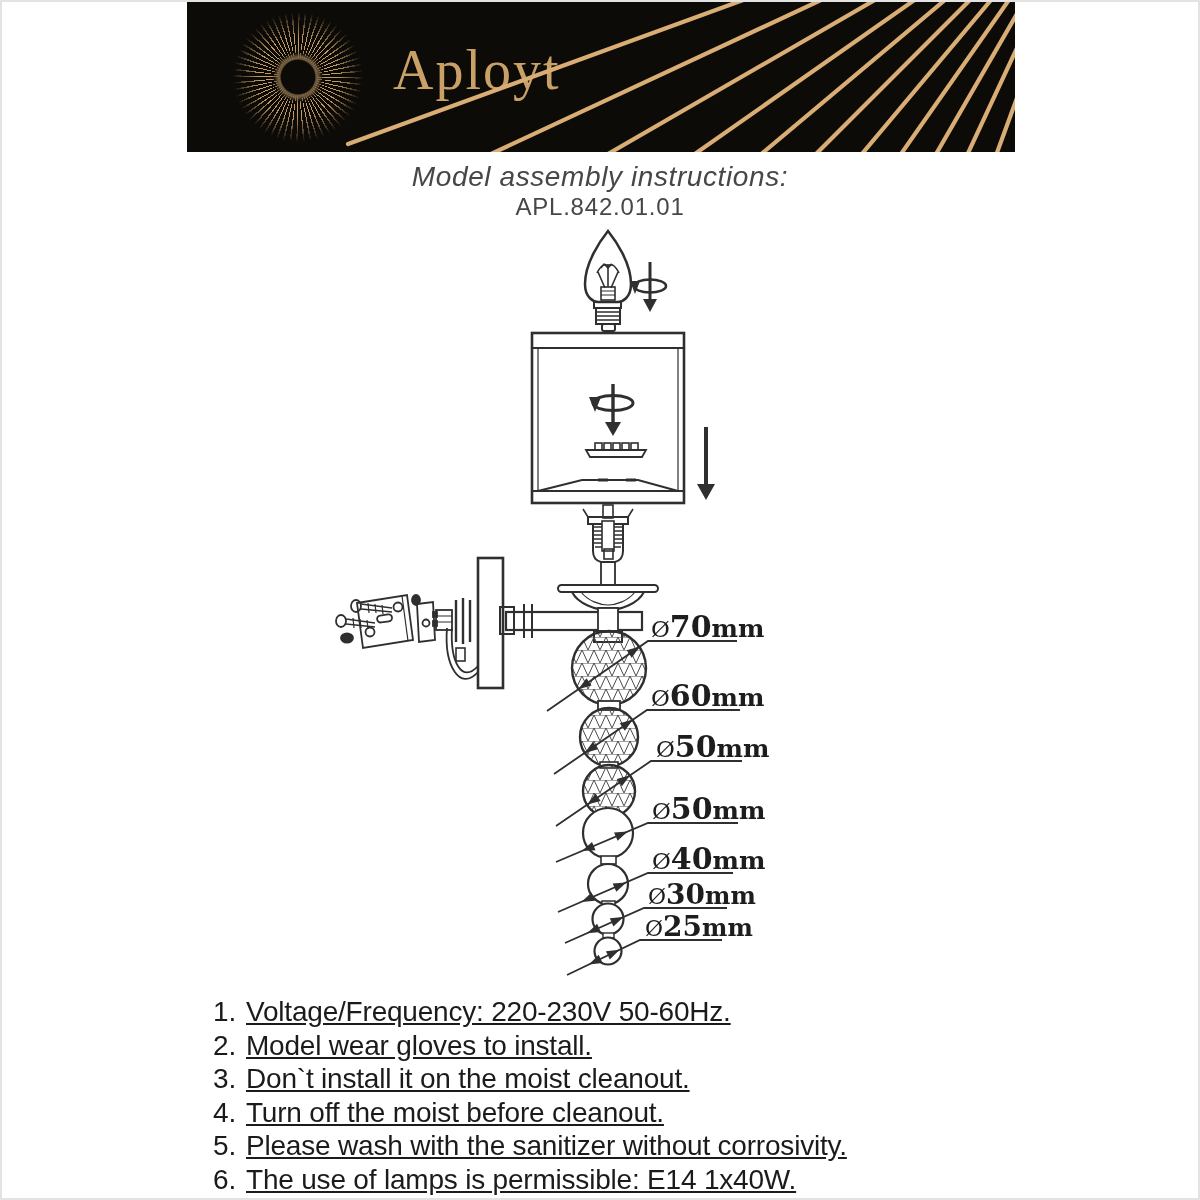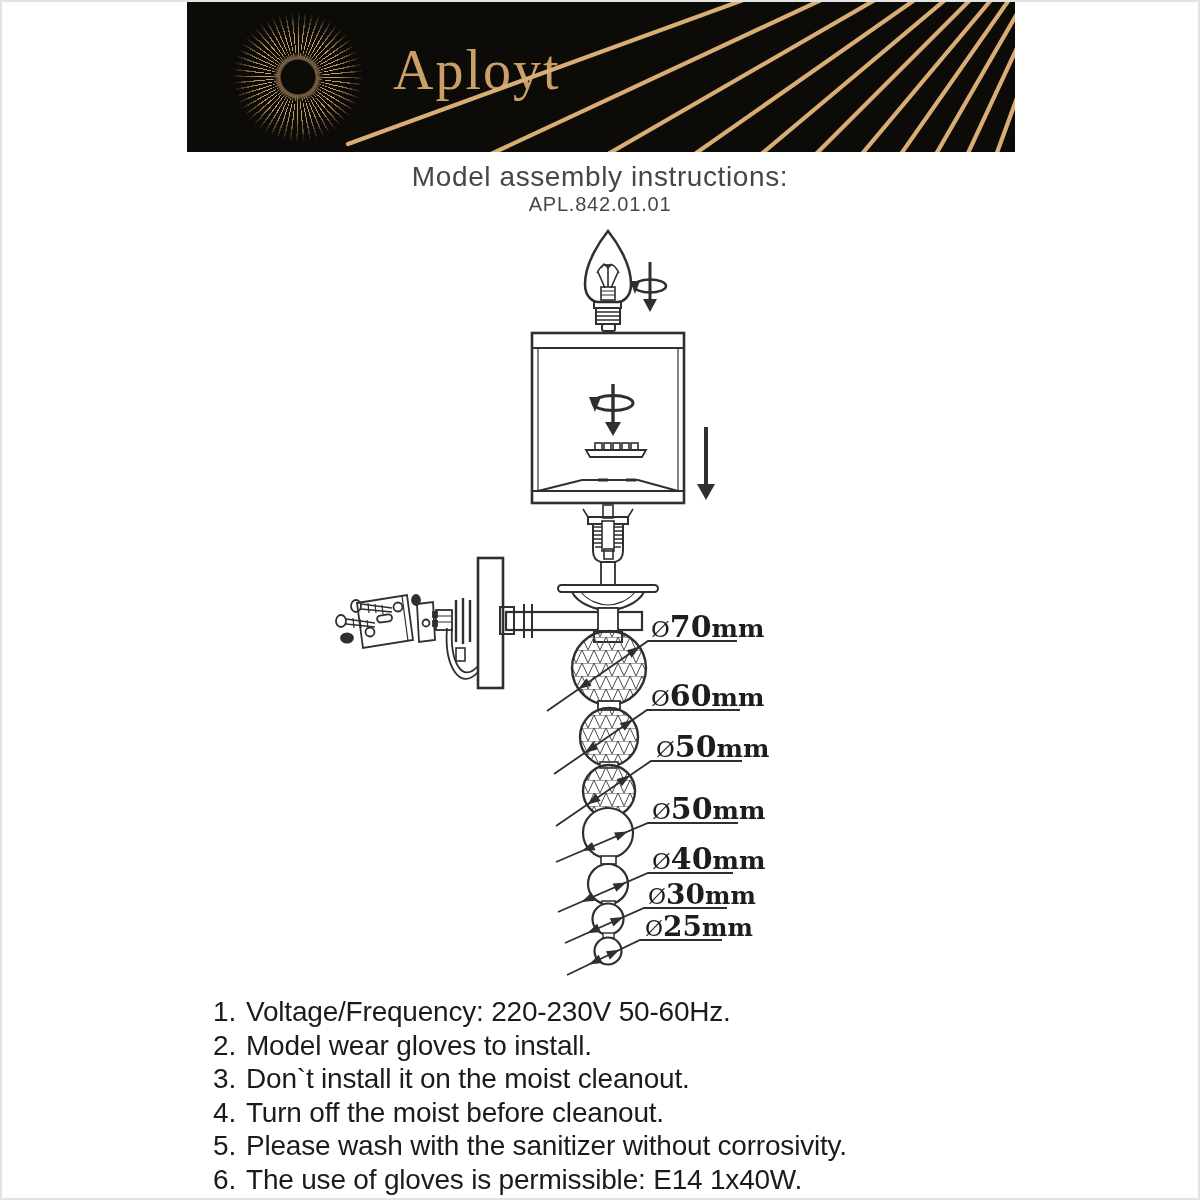--- a/index.html
+++ b/index.html
@@ -24,39 +24,39 @@
   .brand{
     position:absolute;left:206px;top:40px;width:350px;
     font-family:"Liberation Serif","DejaVu Serif",serif;
     font-size:56px;font-weight:400;color:#c9a066;letter-spacing:2px;line-height:1;
   }
   .banner svg.rays{position:absolute;left:0;top:0;}
 
   
   .title-line1{
     position:absolute;left:0;top:161px;width:1200px;text-align:center;
-    font-size:28px;font-weight:500;color:#474747;letter-spacing:0.6px;
+    font-size:28px;font-weight:500;color:#474747;letter-spacing:0.6px;font-style:italic;
   }
   .title-line2{
     position:absolute;left:0;top:193px;width:1200px;text-align:center;
-    font-size:20px;font-weight:500;color:#474747;letter-spacing:0.8px;
+    font-size:24px;font-weight:500;color:#474747;letter-spacing:0.8px;
   }
 
   
   svg.diagram{position:absolute;left:0;top:0;}
   .dim-label{font-family:"DejaVu Serif","Liberation Serif",serif;fill:#1d1d1d;}
 
   
   .instructions{
     position:absolute;left:213px;top:995px;width:860px;
     font-size:28px;color:#1b1b1b;
   }
   .instructions .row{display:flex;line-height:33.5px;}
   .instructions .num{flex:0 0 33px;}
-  .instructions .txt{flex:1;letter-spacing:-0.2px;}
+  .instructions .txt{flex:1;letter-spacing:-0.2px;text-decoration:underline;}
 </style>
 </head>
 <body>
 
 <div class="frame"></div>
 
 <div class="banner">
   <div class="sunburst"></div>
   <div class="brand">Aployt</div>
   <svg class="rays" width="828" height="150" viewBox="0 0 828 150">
@@ -270,15 +270,15 @@
   <div class="row">
     <span class="num">4.</span>
     <span class="txt">Turn off the moist before cleanout.</span>
   </div>
   <div class="row">
     <span class="num">5.</span>
     <span class="txt">Please wash with the sanitizer without corrosivity.</span>
   </div>
   <div class="row">
     <span class="num">6.</span>
-    <span class="txt">The use of gloves is permissible: E14 1x40W.</span>
+    <span class="txt">The use of lamps is permissible: E14 1x40W.</span>
   </div>
 </div>
 
 </body></html>

